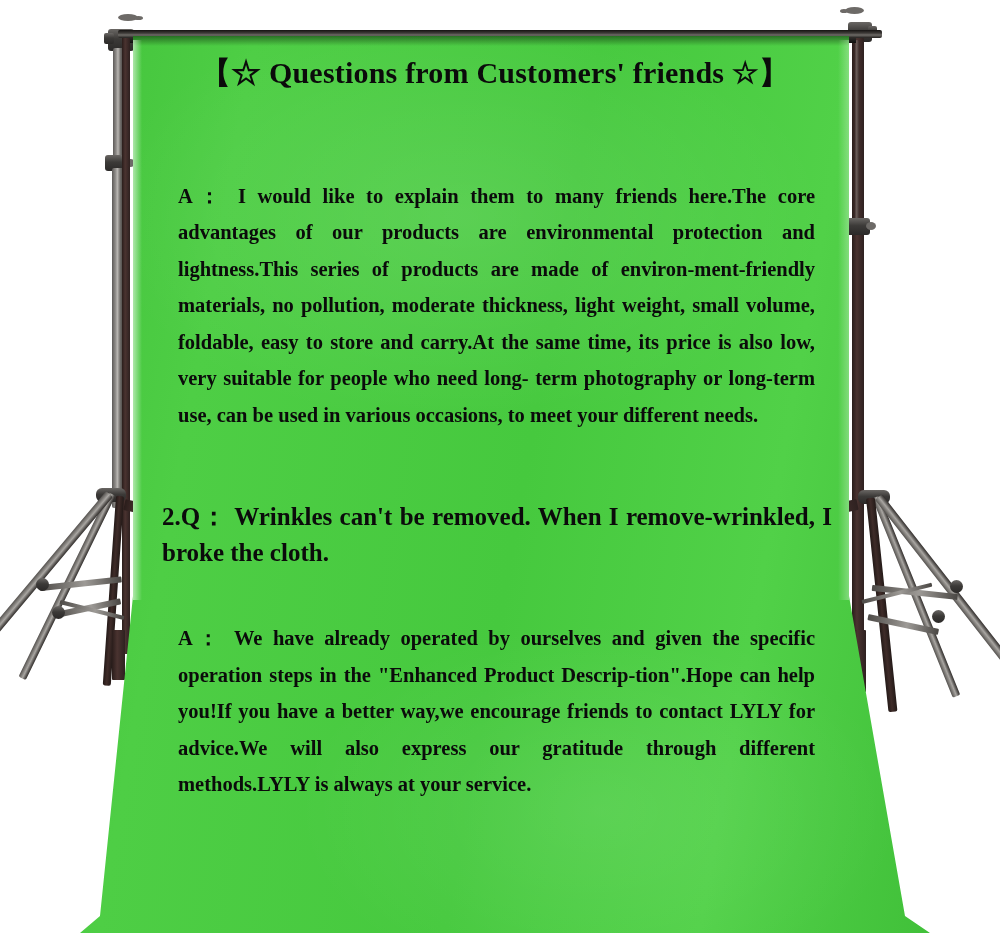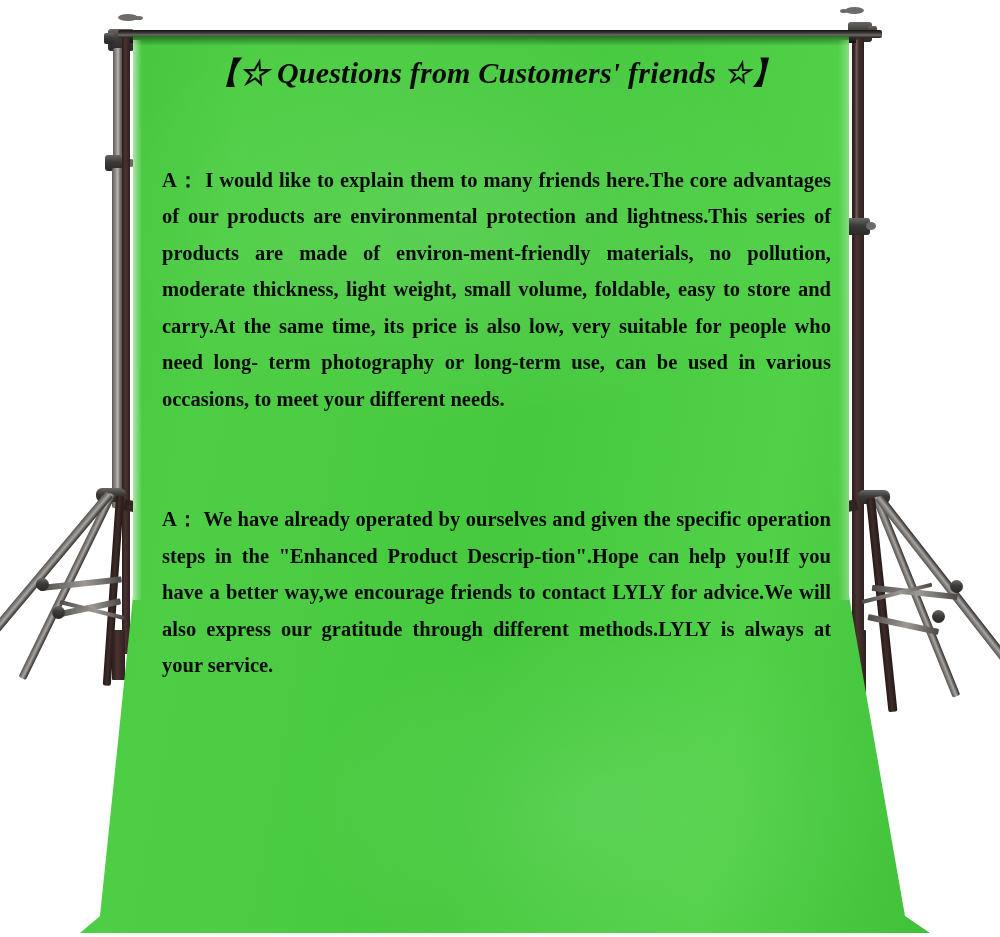--- a/index.html
+++ b/index.html
@@ -107,37 +107,36 @@
     width: 690px;
     color: #0b0b0b;
   }
   .title {
     font-size: 30px;
     font-weight: bold;
     text-align: center;
     letter-spacing: 0.2px;
     margin: 9px 0 0 0;
     white-space: nowrap;
-    font-style: italic;
   }
   .q {
     font-size: 25px;
     font-weight: bold;
     line-height: 1.42;
     margin: 0;
     padding: 0 8px 0 12px;
   }
   .q.justified { text-align: justify; text-align-last: left; }
   .a {
     font-size: 20.5px;
     font-weight: bold;
     line-height: 1.78;
     text-align: justify;
     text-align-last: left;
-    margin: 0;
+    margin: 16px;
     padding: 0 9px 0 12px;
     -webkit-hyphens: manual;
     hyphens: manual;
   }
   .gap-md { height: 34px; }
   .gap-lg { height: 50px; }
 </style>
 </head>
 <body>
 
@@ -214,19 +213,20 @@
 
     <div class="gap-md"></div>
 
 
     <div class="gap-md"></div>
 
     <div class="a">  A：  I would like to explain them to many friends here.The core advantages of our products are environmental protection and lightness.This series of products are made of environ-ment-friendly  materials, no pollution, moderate thickness, light weight, small volume, foldable, easy to store and carry.At the same time, its price is also low, very suitable for people who need long- term photography or long-term use, can be used in various occasions, to meet your different needs.</div>
 
     <div class="gap-lg"></div>
 
+    <div class="q justified">2.Q：  Wrinkles can't be removed. When I remove-wrinkled, I broke the cloth.</div>
 
     <div class="gap-md"></div>
 
     <div class="a">  A：  We have already operated by ourselves and given the specific operation steps in the "Enhanced Product Descrip-tion".Hope can help you!If you have a better way,we encourage friends to contact LYLY for advice.We will also express our gratitude through different methods.LYLY is always at your service.</div>
 
   </div>
 </div>
 
 </body></html>

